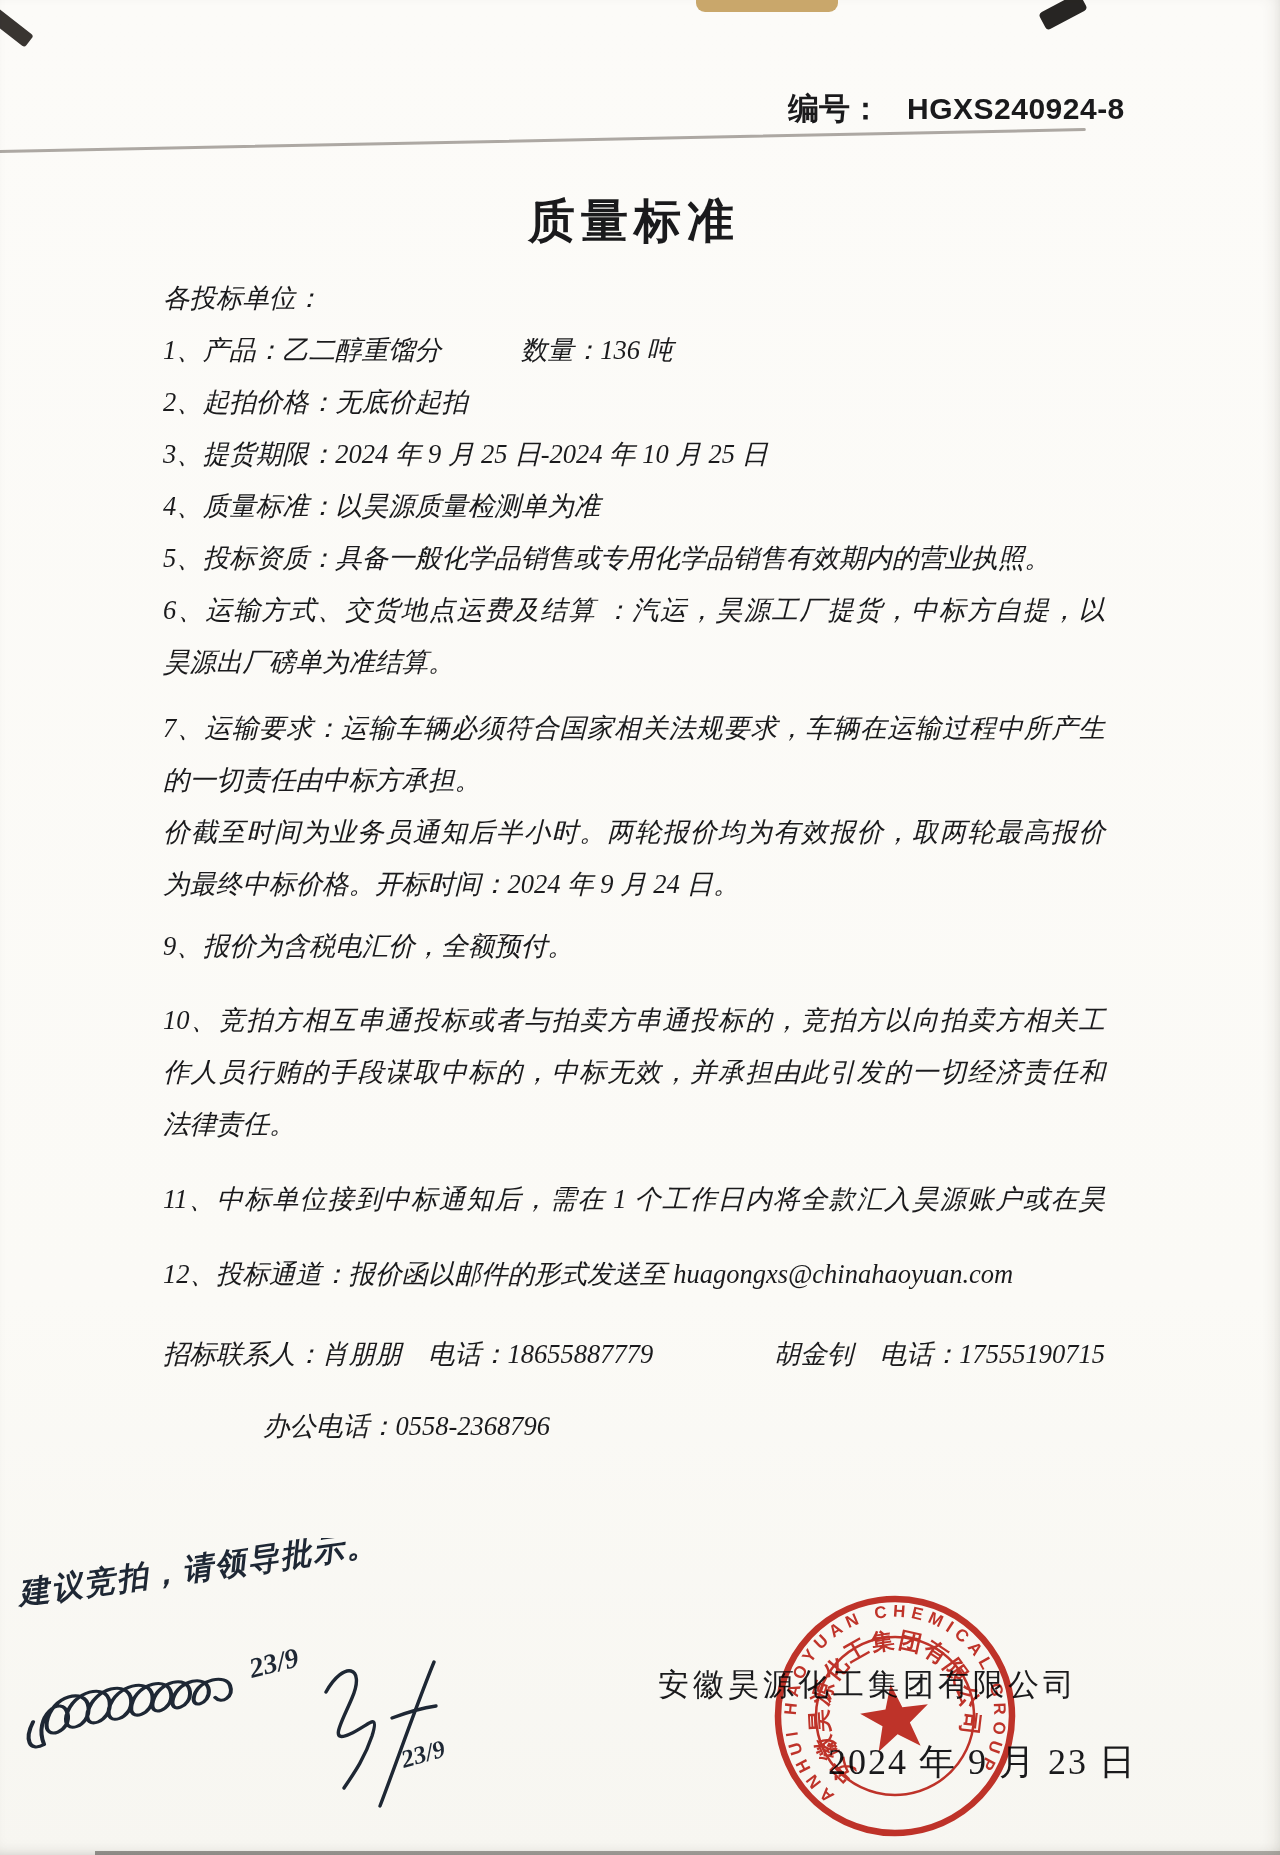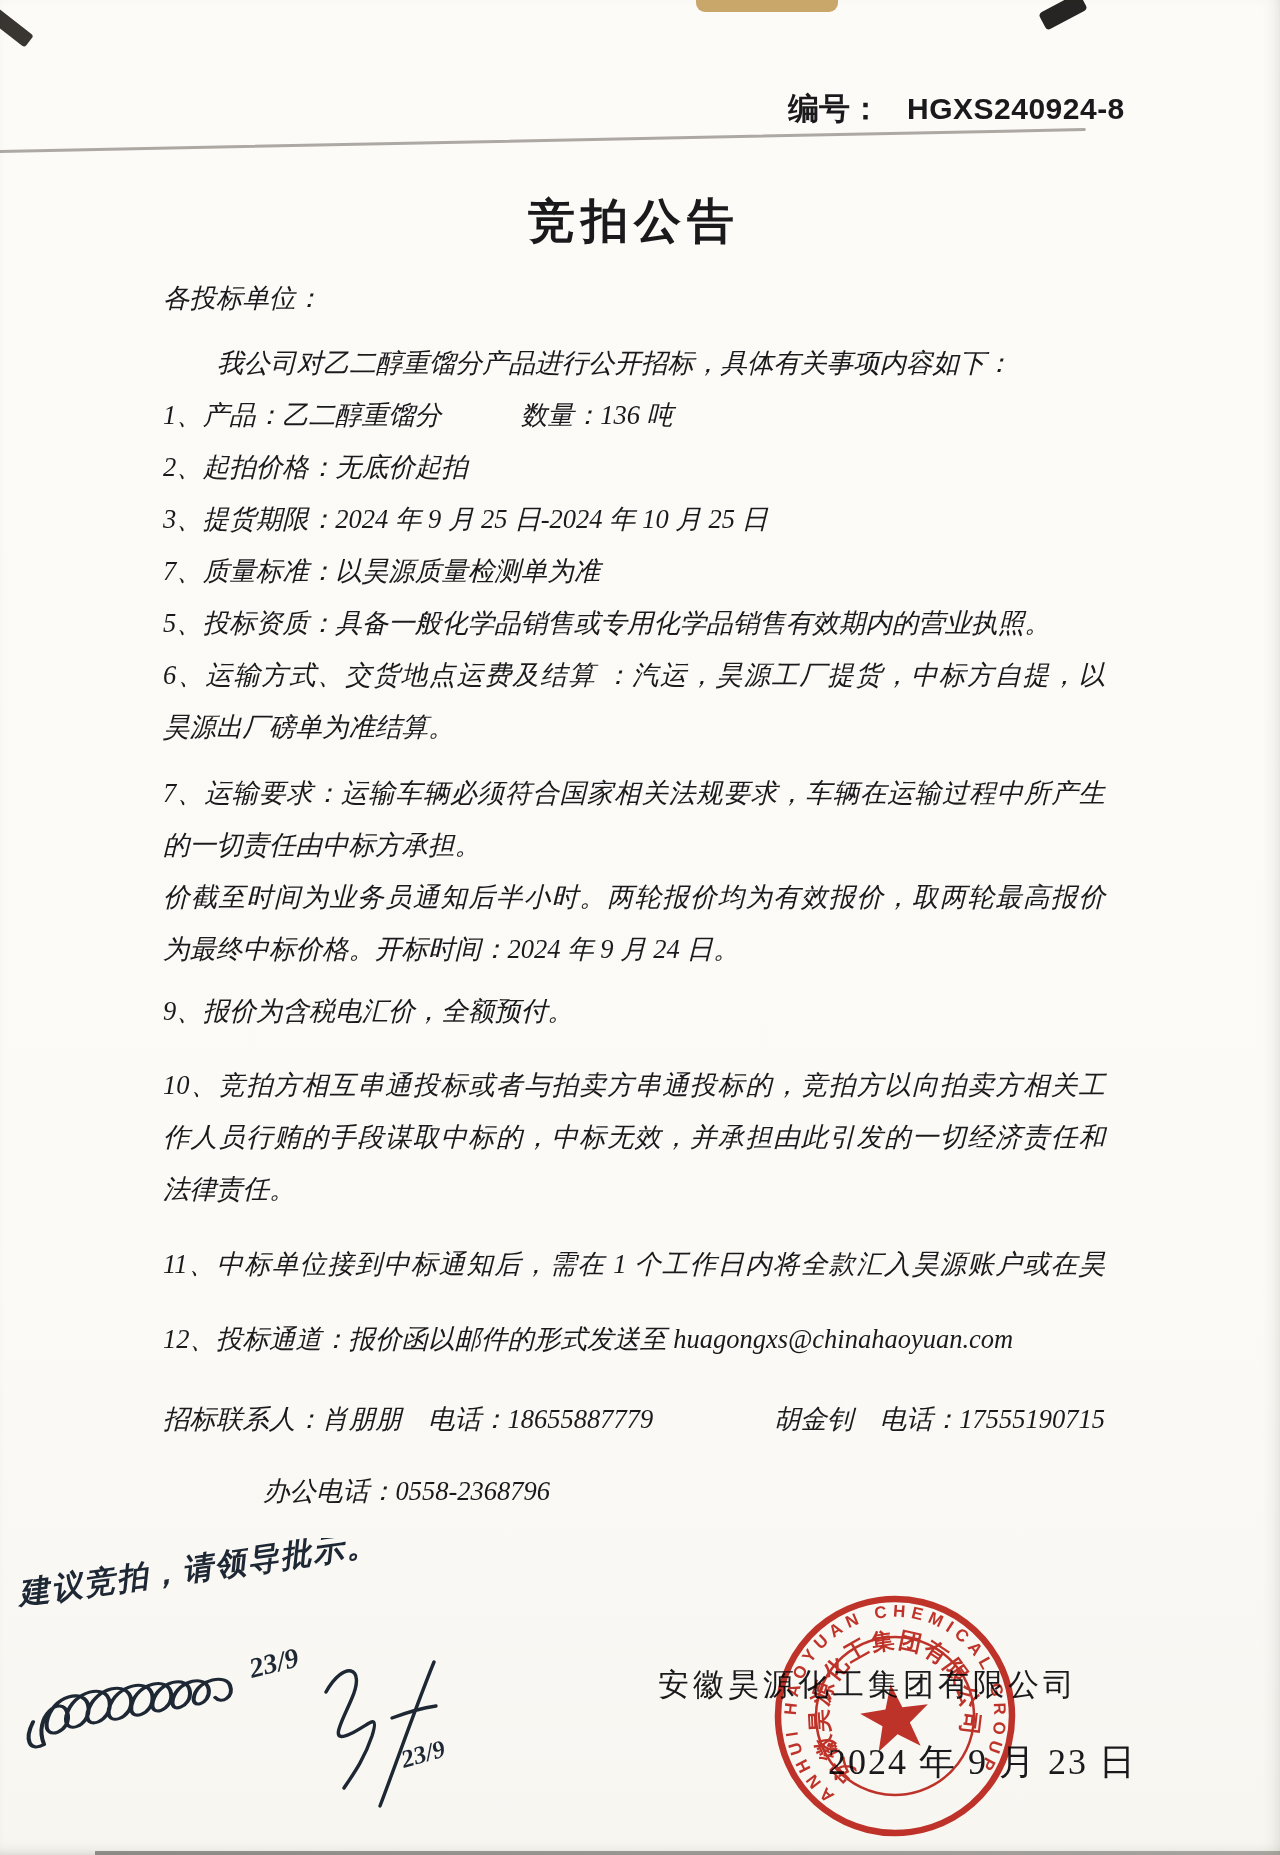--- a/index.html
+++ b/index.html
@@ -47,30 +47,29 @@
   <div class="tab-top"></div>
   <div class="corner-tl"></div>
   <div class="corner-tr"></div>
   <div class="scan-line"></div>
   <div class="bottom-edge"></div>
 
   <div class="doc-number">
     <span>编号：</span><span class="num">HGXS240924-8</span>
   </div>
 
-  <div class="title">竞拍公告</div>
+  <div class="title">质量标准</div>
 
   <div class="body">
     <div class="line">各投标单位：</div>
-    <div class="line g13 indent">我公司对乙二醇重馏分产品进行公开招标，具体有关事项内容如下：</div>
 
     <div class="line">1、产品：乙二醇重馏分　　　数量：136 吨</div>
     <div class="line">2、起拍价格：无底价起拍</div>
     <div class="line">3、提货期限：2024 年 9 月 25 日-2024 年 10 月 25 日</div>
-    <div class="line">7、质量标准：以昊源质量检测单为准</div>
+    <div class="line">4、质量标准：以昊源质量检测单为准</div>
     <div class="line">5、投标资质：具备一般化学品销售或专用化学品销售有效期内的营业执照。</div>
 
     <div class="line j">6、运输方式、交货地点运费及结算 ：汽运，昊源工厂提货，中标方自提，以</div>
     <div class="line">昊源出厂磅单为准结算。</div>
 
     <div class="line j g14">7、运输要求：运输车辆必须符合国家相关法规要求，车辆在运输过程中所产生</div>
     <div class="line">的一切责任由中标方承担。</div>
 
     <div class="line j">价截至时间为业务员通知后半小时。两轮报价均为有效报价，取两轮最高报价</div>
     <div class="line">为最终中标价格。开标时间：2024 年 9 月 24 日。</div>

